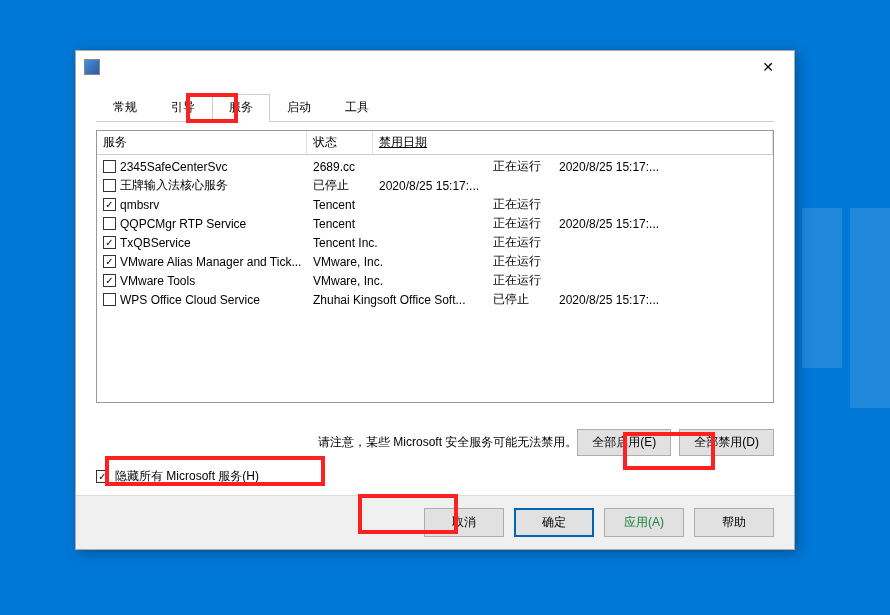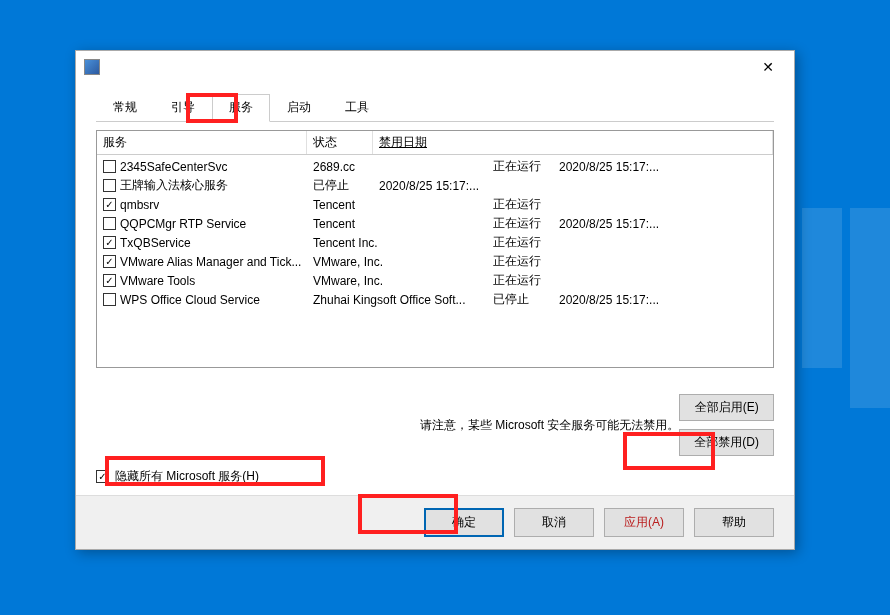--- a/index.html
+++ b/index.html
@@ -27,27 +27,27 @@
     .col-date { flex: 1; text-decoration: underline; }
     .rows { padding: 2px 0; }
     .row { display: flex; align-items: center; font-size: 12px; padding: 1px 0; justify-content: center; }
     .cell-svc { width: 210px; display: flex; align-items: center; gap: 4px; padding-left: 6px; }
     .cell-mfr { width: 180px; padding-left: 6px; white-space: nowrap; overflow: hidden; text-overflow: ellipsis; }
     .cell-status { width: 66px; padding-left: 6px; }
     .cell-date { flex: 1; padding-left: 6px; }
     .chk { width: 13px; height: 13px; border: 1px solid #333; display: inline-flex; align-items: center; justify-content: center; font-size: 10px; line-height: 10px; flex-shrink: 0; }
     .svc-name { white-space: nowrap; overflow: hidden; text-overflow: ellipsis; }
     .notice-row { display: flex; justify-content: flex-end; align-items: center; margin-top: 26px; font-size: 12px; }
-    .btn-group { display: flex; gap: 8px; flex-direction: column; }
+    .btn-group { display: flex; gap: 8px; }
     .btn { padding: 4px 14px; font-size: 12px; background: #e1e1e1; border: 1px solid #adadad; cursor: pointer; }
     .hide-ms { display: flex; align-items: center; gap: 6px; margin-top: 12px; font-size: 12px; }
     .footer-btns { display: flex; gap: 10px; justify-content: flex-end; padding: 12px 20px; background: #f0f0f0; border-top: 1px solid #ddd; }
     .footer-btns .btn { min-width: 80px; text-align: center; }
     .btn.primary { border: 2px solid #0066b3; }
-    .btn.disabled { color: #b91c1c; }
+    .btn.disabled { color: #15803d; }
     .highlight { position: absolute; border: 4px solid #ff2020; pointer-events: none; z-index: 10; }
   </style>
 </head>
 <body>
 
 <div class="desktop-accent">
   <div class="accent-pane" style="height:160px"></div>
   <div class="accent-pane" style="height:200px"></div>
 </div>
 
@@ -157,22 +157,22 @@
       </div>
     </div>
 
     <div class="hide-ms">
       <span class="chk" id="hideMsChk">✓</span>
       <span>隐藏所有 Microsoft 服务(H)</span>
     </div>
   </div>
 
   <div class="footer-btns">
+    <button class="btn">取消</button>
     <button class="btn primary">确定</button>
-    <button class="btn">取消</button>
     <button class="btn disabled">应用(A)</button>
     <button class="btn">帮助</button>
   </div>
 </div>
 
 <div id="highlights">
     <div class="highlight" style="top: 93px; left: 186px; width: 52px; height: 30px;"></div>
     <div class="highlight" style="top: 432px; left: 623px; width: 92px; height: 38px;"></div>
     <div class="highlight" style="top: 456px; left: 105px; width: 220px; height: 30px;"></div>
     <div class="highlight" style="top: 494px; left: 358px; width: 100px; height: 40px;"></div>

